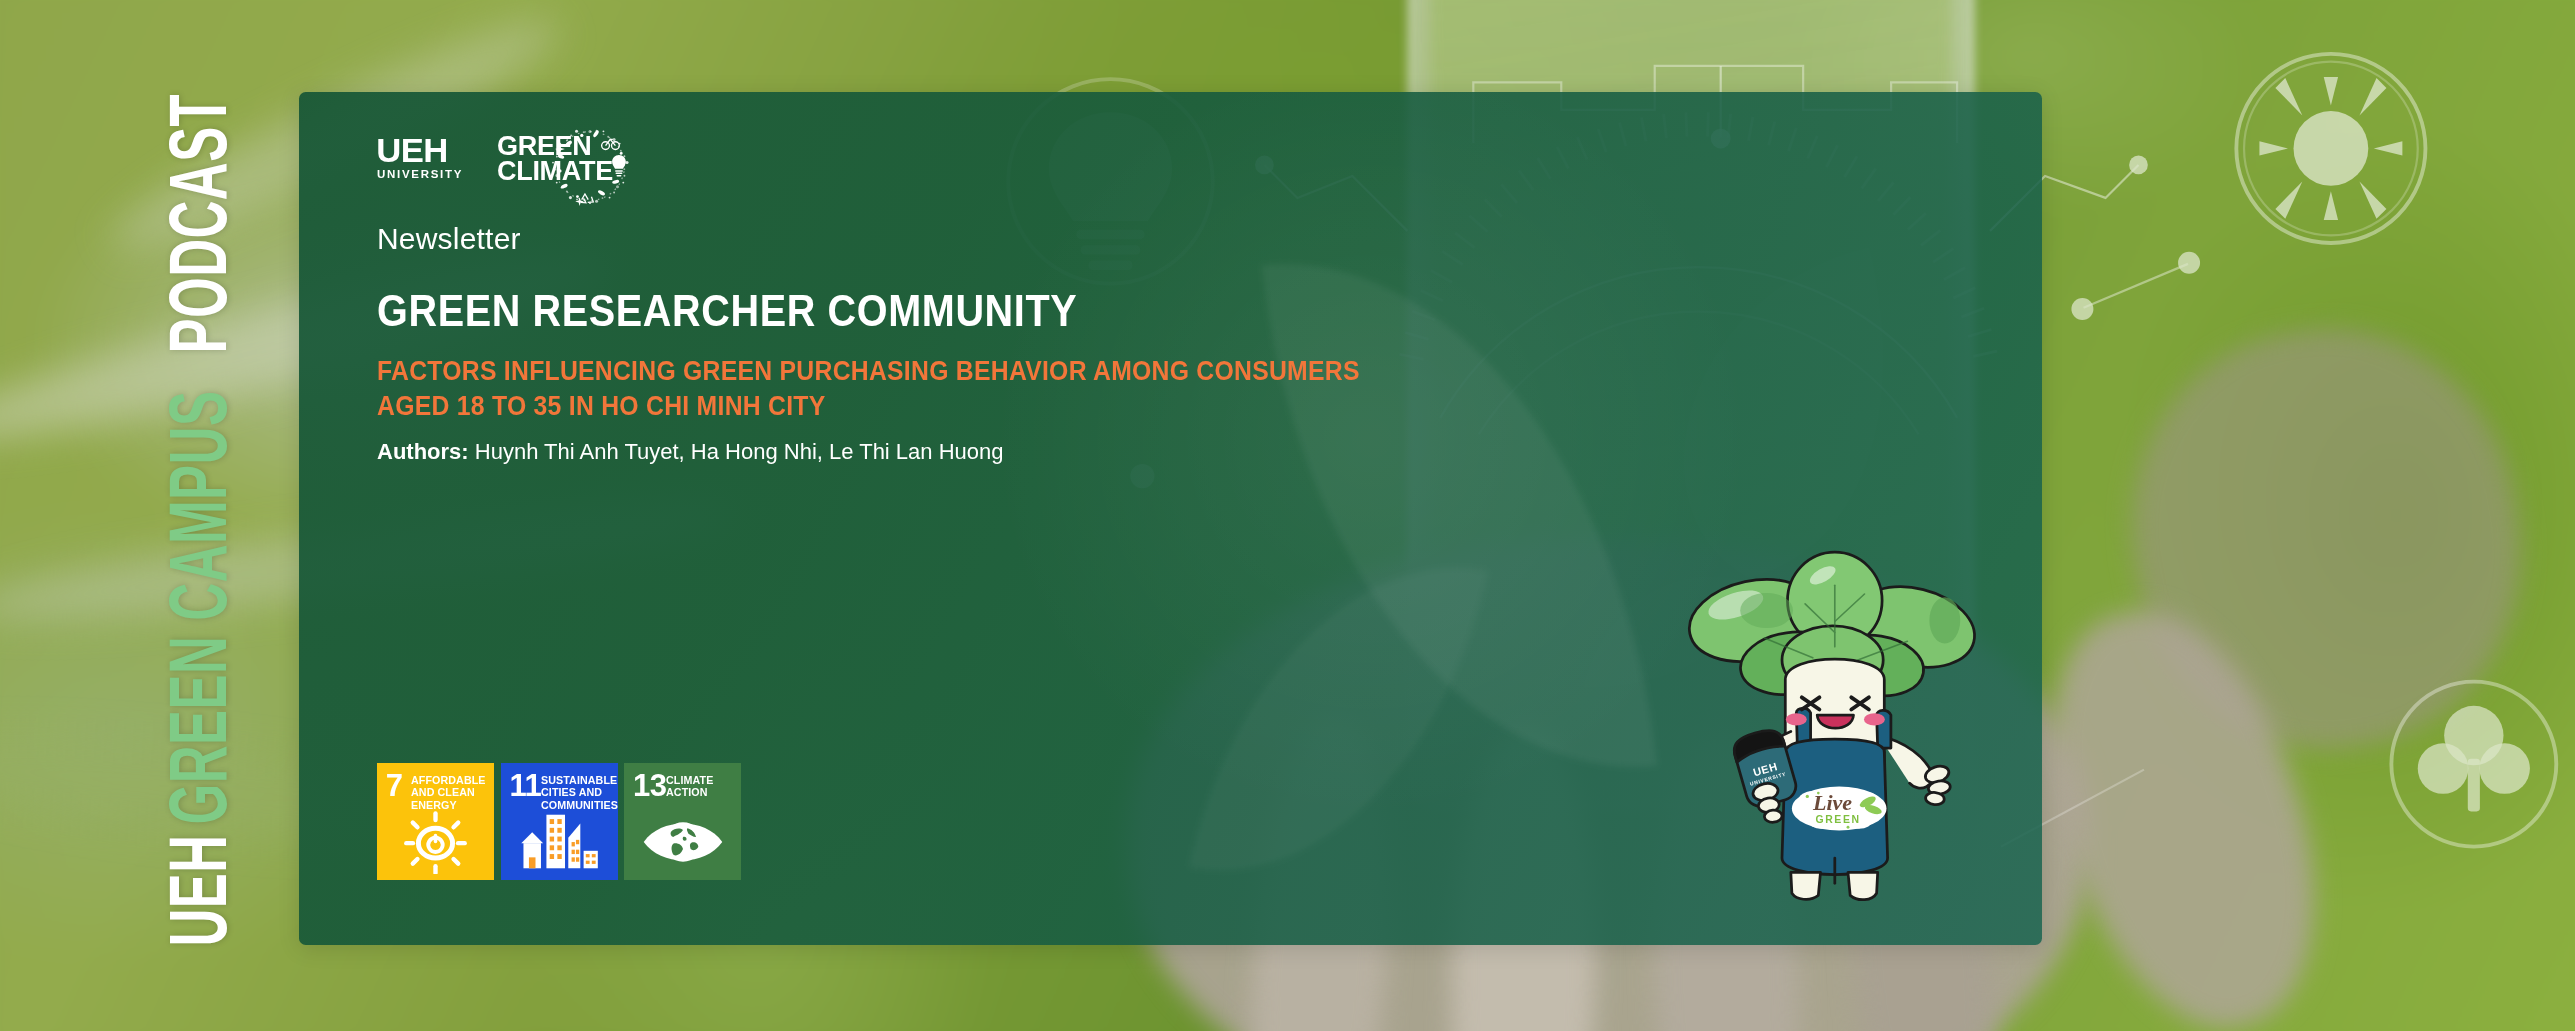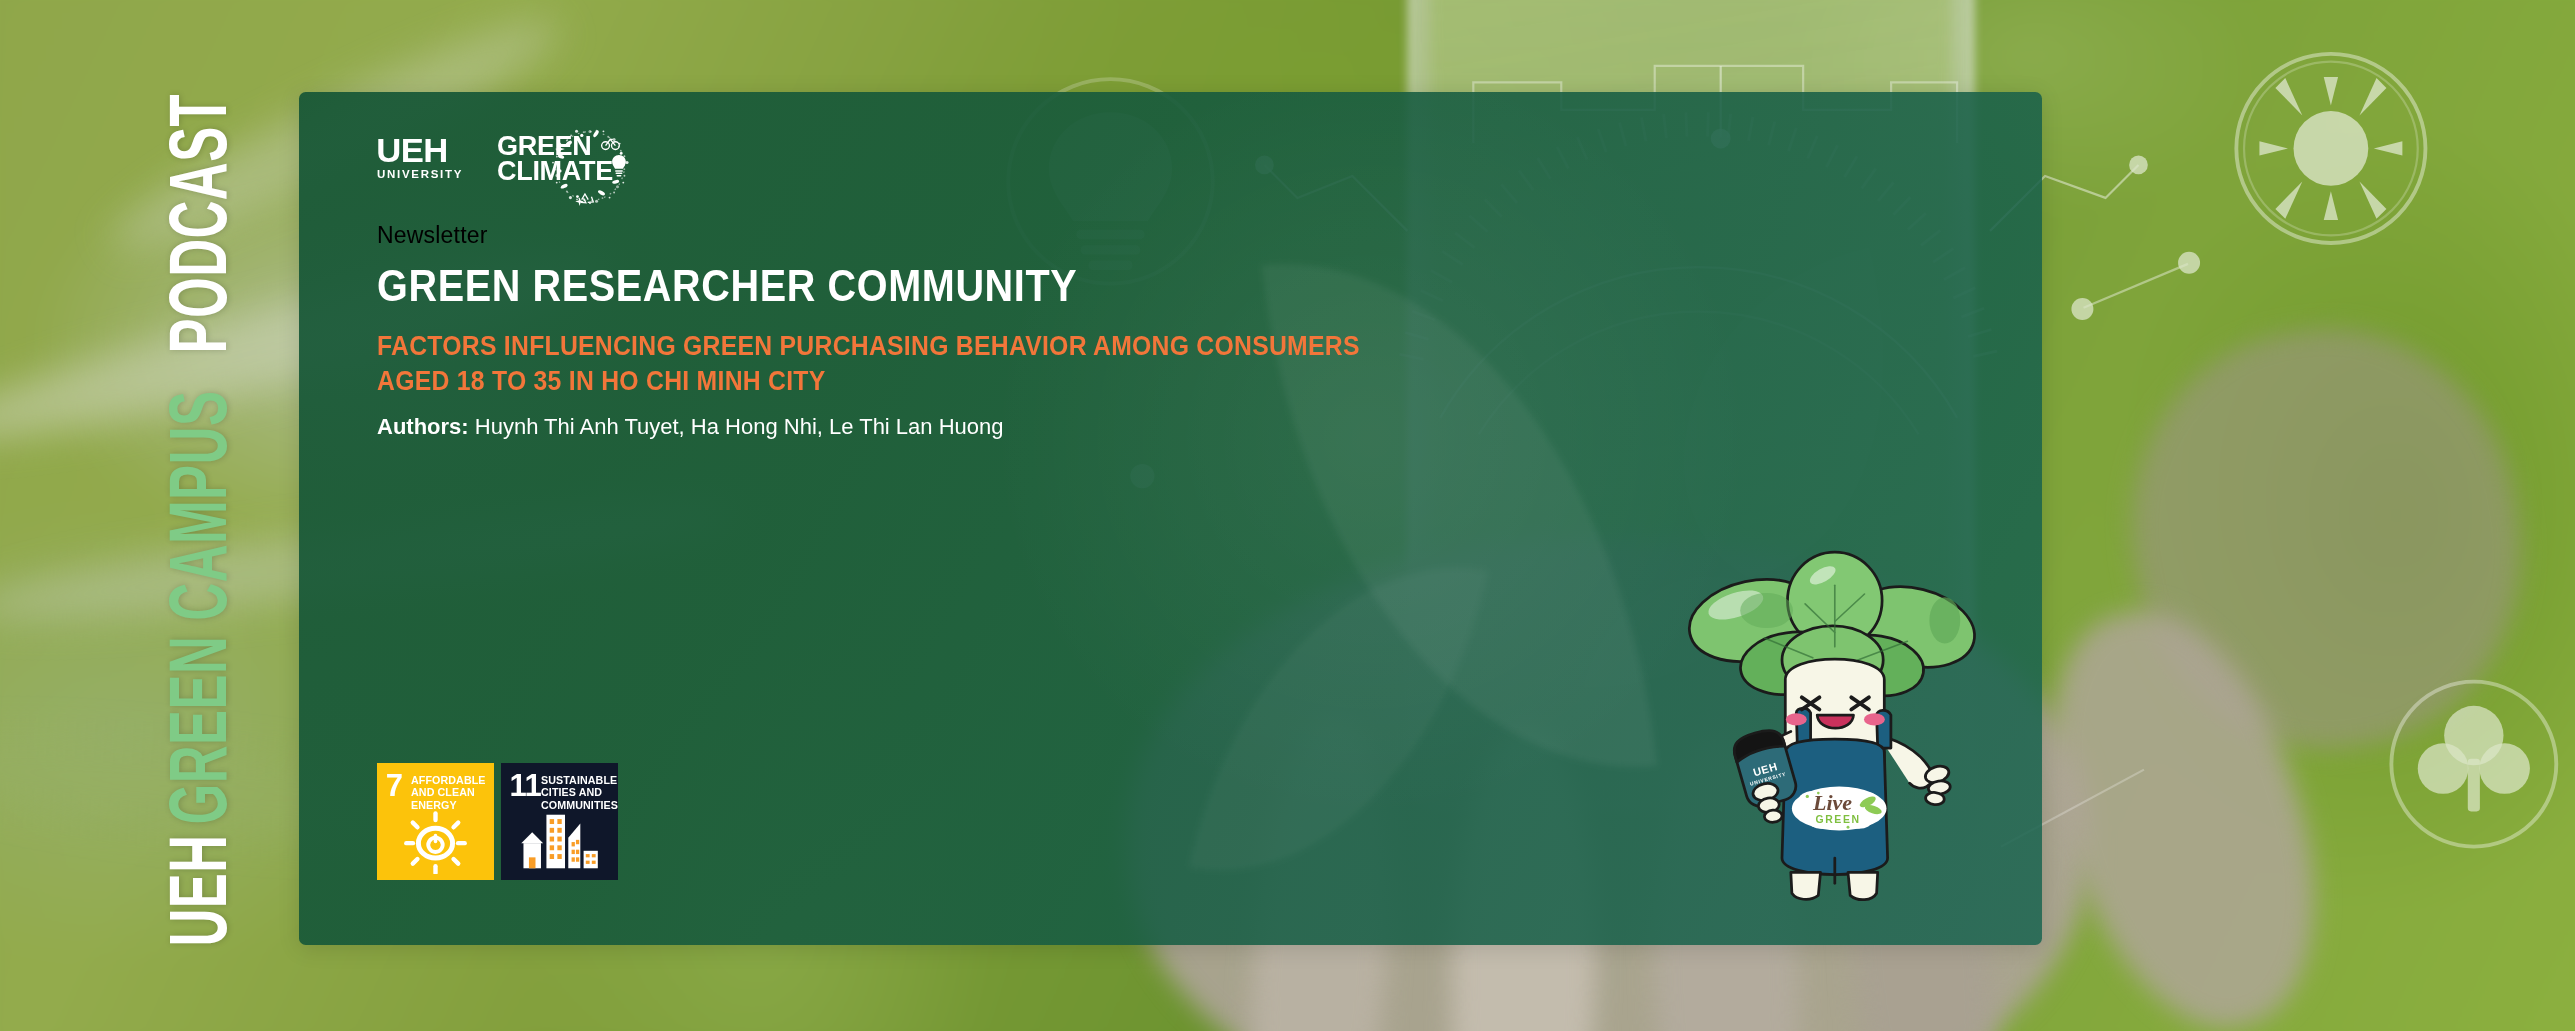--- a/index.html
+++ b/index.html
@@ -87,39 +87,39 @@
   #logo .ueh{ position:absolute; left:0; top:8.8px; }
   #logo .ueh .big{ display:block; color:#fff; font-weight:700; font-size:34px; line-height:.92;
                    letter-spacing:-0.5px; transform:scaleX(1.02); }
   #logo .ueh .sub{ display:block; color:#fff; font-weight:700; font-size:11.5px; letter-spacing:1.7px; margin-top:2.2px; }
   #logo .gc{ position:absolute; left:120px; top:7.7px; color:#fff; font-weight:700;
              font-size:27px; line-height:.95; letter-spacing:-0.3px; }
   #logo .gc span{ display:block; }
   #logo .wreath{ position:absolute; left:172px; top:-1.1px; width:82px; height:82px; }
 
   
-  .kicker{ color:#000000; font-size:23px; font-weight:400; letter-spacing:0.2px; margin-bottom:11px; }
+  .kicker{ color:#ffffff; font-size:30px; font-weight:400; letter-spacing:0.2px; margin-bottom:29px; }
   .headline{ color:#fff; font-weight:700; font-size:45px; letter-spacing:0.7px;
              transform:scaleX(.88); transform-origin:left center; margin-bottom:15.4px; }
   .subhead{ color:#f2763a; font-weight:700; font-size:27.5px; line-height:1.28; letter-spacing:0.3px;
             transform:scaleX(.9); transform-origin:left center; margin-bottom:14.3px; }
   .subhead span{ display:block; }
   .authors{ color:#ffffff; font-size:22px; line-height:1.38; font-weight:400; }
   .authors b{ font-weight:700;text-align:center; }
 
   
   #sdg{ position:absolute; left:377px; top:763px; display:flex; gap:6.6px; }
   .sdg{ width:117px; height:117px; position:relative; overflow:hidden; }
   .sdg .num{ position:absolute; left:8.8px; top:8.8px; color:#fff; font-weight:700; font-size:31px; line-height:.88;
              letter-spacing:-0.5px; }
   .sdg .lab{ position:absolute; top:11px; color:#fff; font-weight:700; font-size:11.5px; line-height:1.08;
              letter-spacing:0.1px; transform:scaleX(.93); transform-origin:left top; }
   .sdg7  { background:#fcc30b; }
   .sdg7  .lab{ left:34px; width:82px; }
-  .sdg11 { background:#0f172a; }
+  .sdg11 { background:#1d4ed8; }
   .sdg11 .lab{ left:40px; width:77px; }
   .sdg13 { background:#3f7e44; }
   .sdg13 .lab{ left:42px; width:71px; }
   .sdg .art{ position:absolute; left:0; right:0; bottom:5.5px; height:66px; display:flex;
              align-items:center; justify-content:center; }
 
   
   #mascot{ position:absolute; left:1683px; top:550px; width:297px; height:385px; }
 </style>
 </head>
@@ -452,20 +452,38 @@
             <rect x="124" y="82" width="7" height="6"></rect>
               <rect x="135" y="82" width="7" height="6"></rect>
             <rect x="124" y="94" width="7" height="6"></rect>
               <rect x="135" y="94" width="7" height="6"></rect>
           </g>
         </g>
       </svg>
     </div>
   </div>
 
+  <div class="sdg sdg13">
+    <div class="num">13</div>
+    <div class="lab">CLIMATE ACTION</div>
+    <div class="art">
+      <svg width="88" height="60" viewBox="0 0 160 110">
+        <path d="M8 55 C40 10 120 10 152 55 C120 100 40 100 8 55 Z" fill="#ffffff"></path>
+        <circle cx="80" cy="55" r="36" fill="#ffffff"></circle>
+        <g fill="#3f7e44">
+          <path d="M58 36 C64 30 74 28 80 33 C76 40 68 42 62 46 C58 44 56 40 58 36Z"></path>
+          <path d="M88 30 C96 32 102 38 104 46 C98 46 94 42 90 40 C88 36 86 32 88 30Z"></path>
+          <path d="M96 56 C102 54 108 58 108 64 C104 70 98 72 94 68 C92 62 92 58 96 56Z"></path>
+          <path d="M62 58 C70 56 78 60 80 68 C76 78 68 82 62 78 C58 70 58 62 62 58Z"></path>
+          <path d="M80 46 C84 44 88 48 86 52 C82 54 78 52 80 46Z"></path>
+        </g>
+        <path d="M80 19 a36 36 0 1 0 0.1 0" fill="none" stroke="#3f7e44" stroke-width="0"></path>
+      </svg>
+    </div>
+  </div>
 </div>
 
 <svg id="mascot" viewBox="0 0 540 700">
   <g stroke="#1b1b1b" stroke-width="5" stroke-linejoin="round" stroke-linecap="round">
 
     <ellipse cx="128" cy="128" rx="118" ry="72" fill="#7ec46f" transform="rotate(-12 128 128)"></ellipse>
     <ellipse cx="420" cy="140" rx="112" ry="70" fill="#7ec46f" transform="rotate(14 420 140)"></ellipse>
     <ellipse cx="276" cy="92" rx="86" ry="88" fill="#82c873"></ellipse>
     <ellipse cx="196" cy="206" rx="92" ry="56" fill="#63b05a" transform="rotate(-8 196 206)"></ellipse>
     <ellipse cx="352" cy="210" rx="86" ry="54" fill="#63b05a" transform="rotate(9 352 210)"></ellipse>

